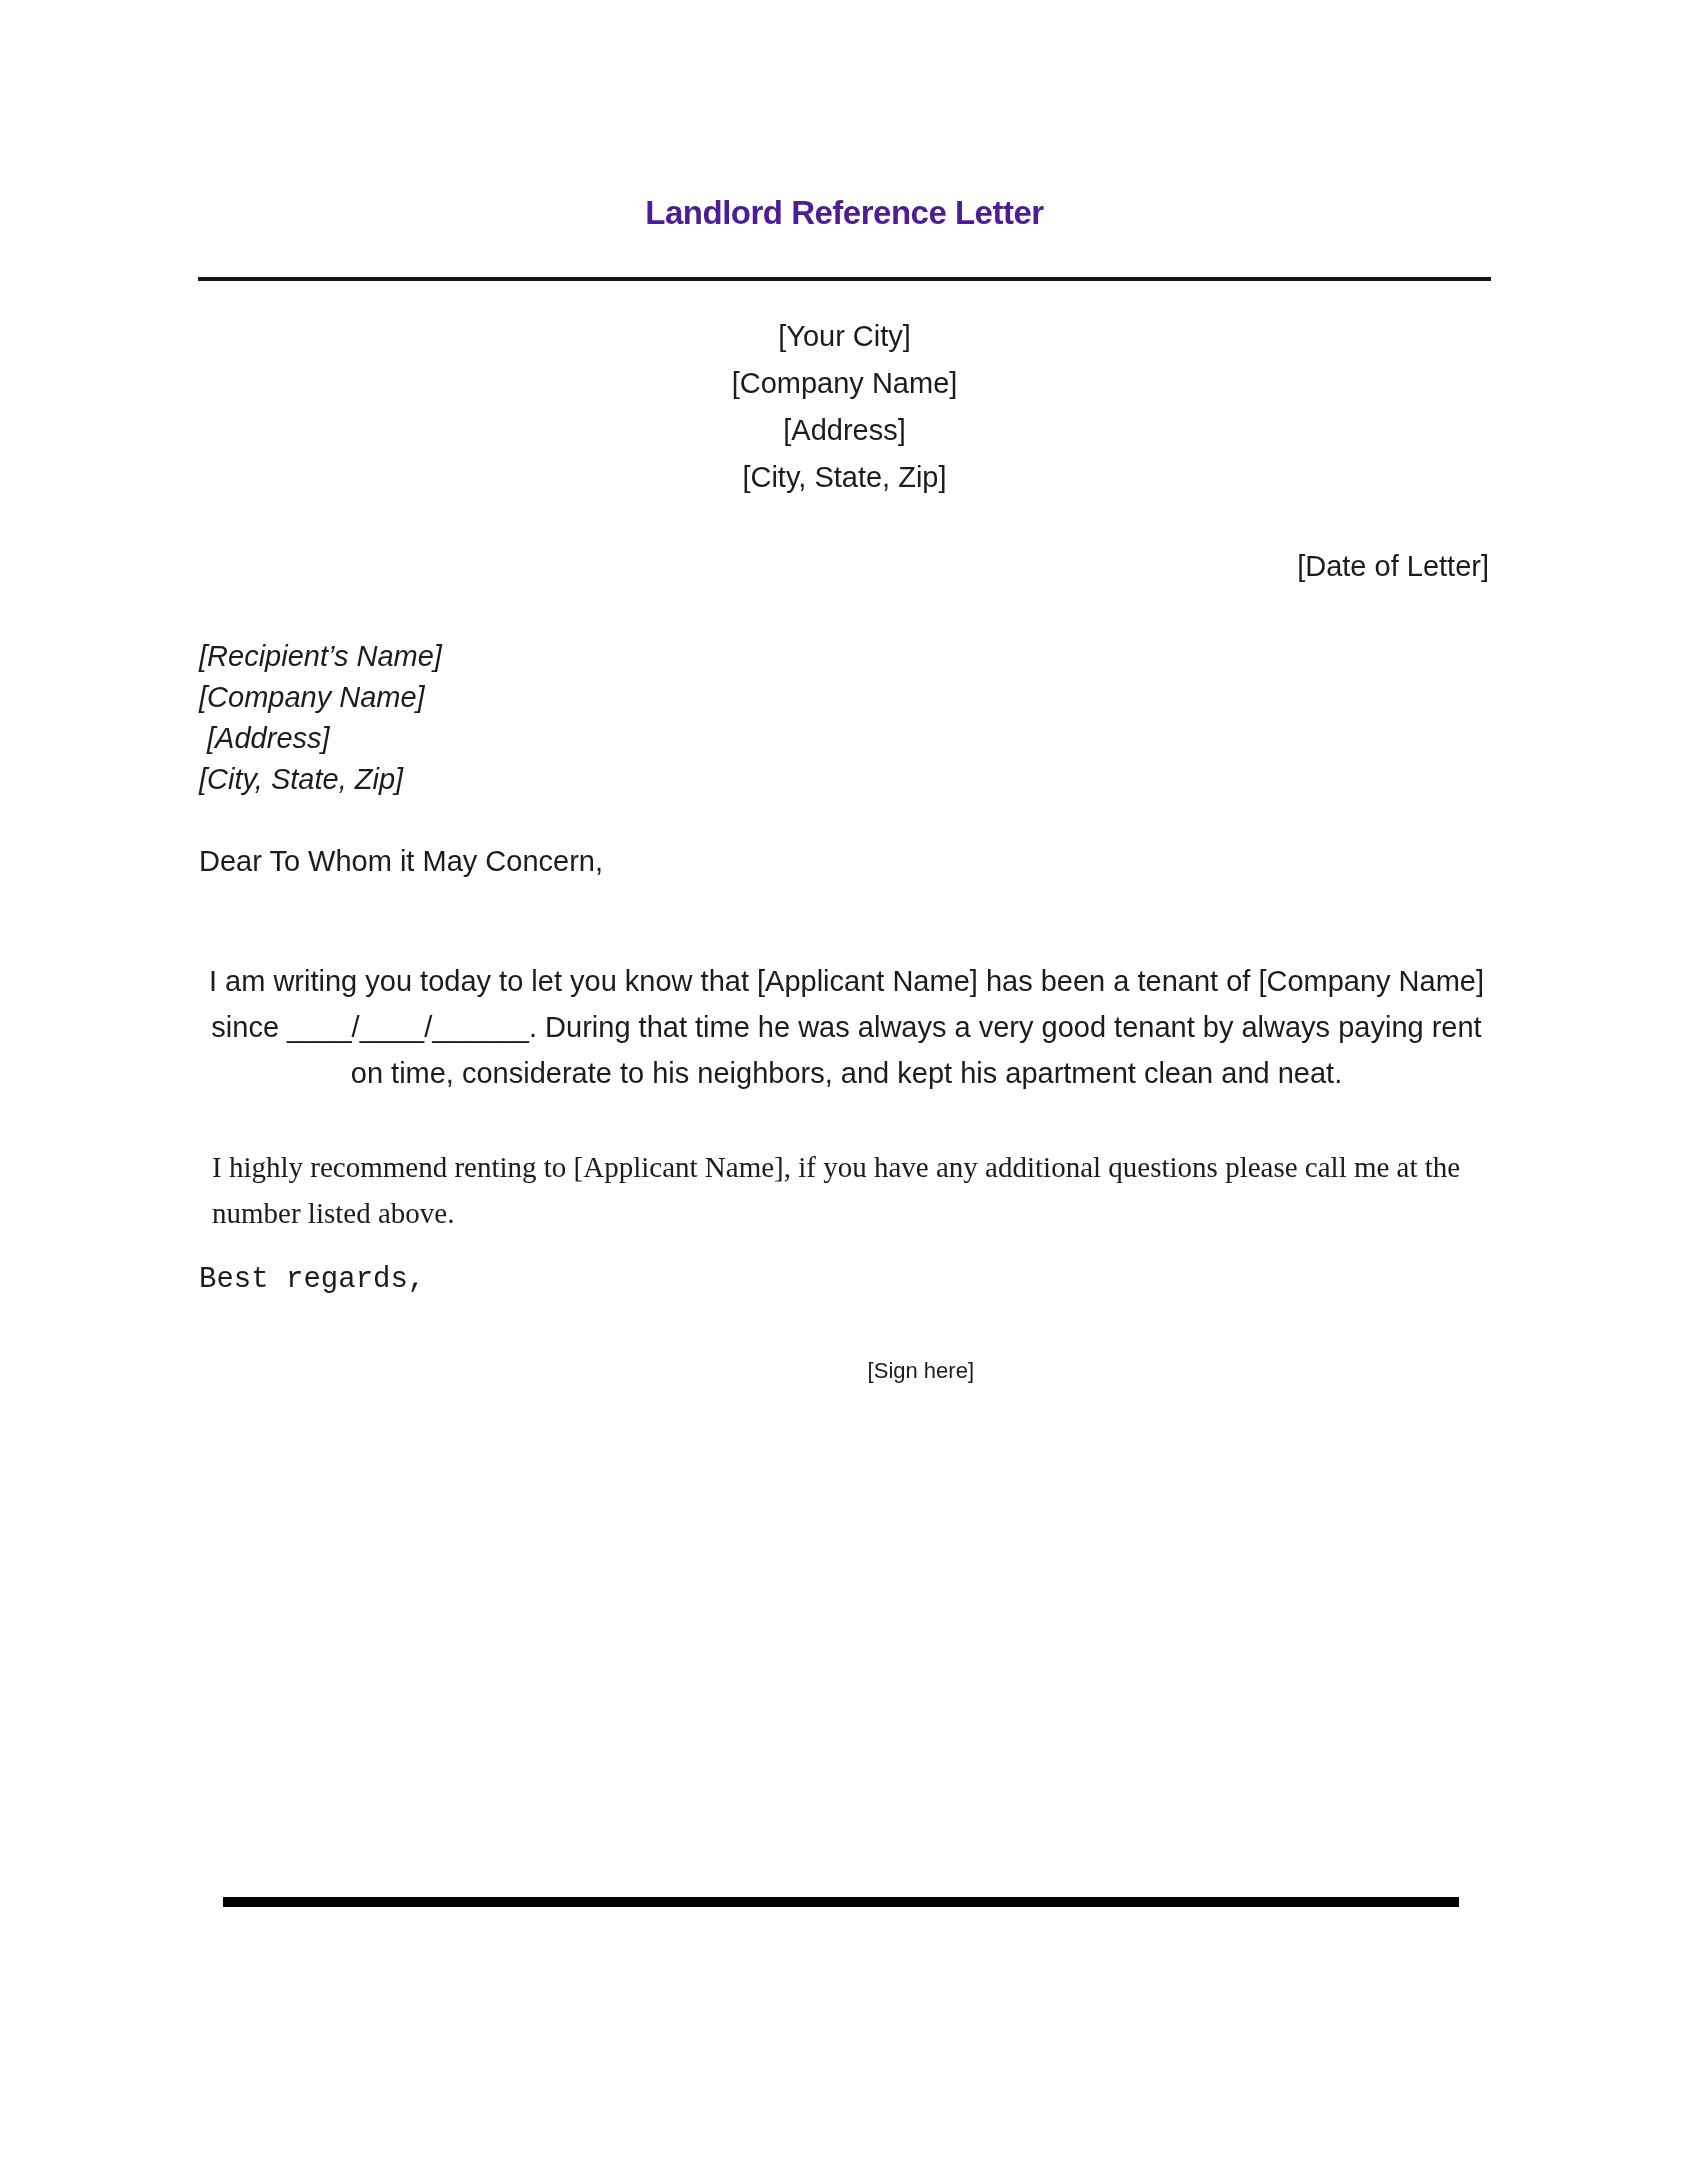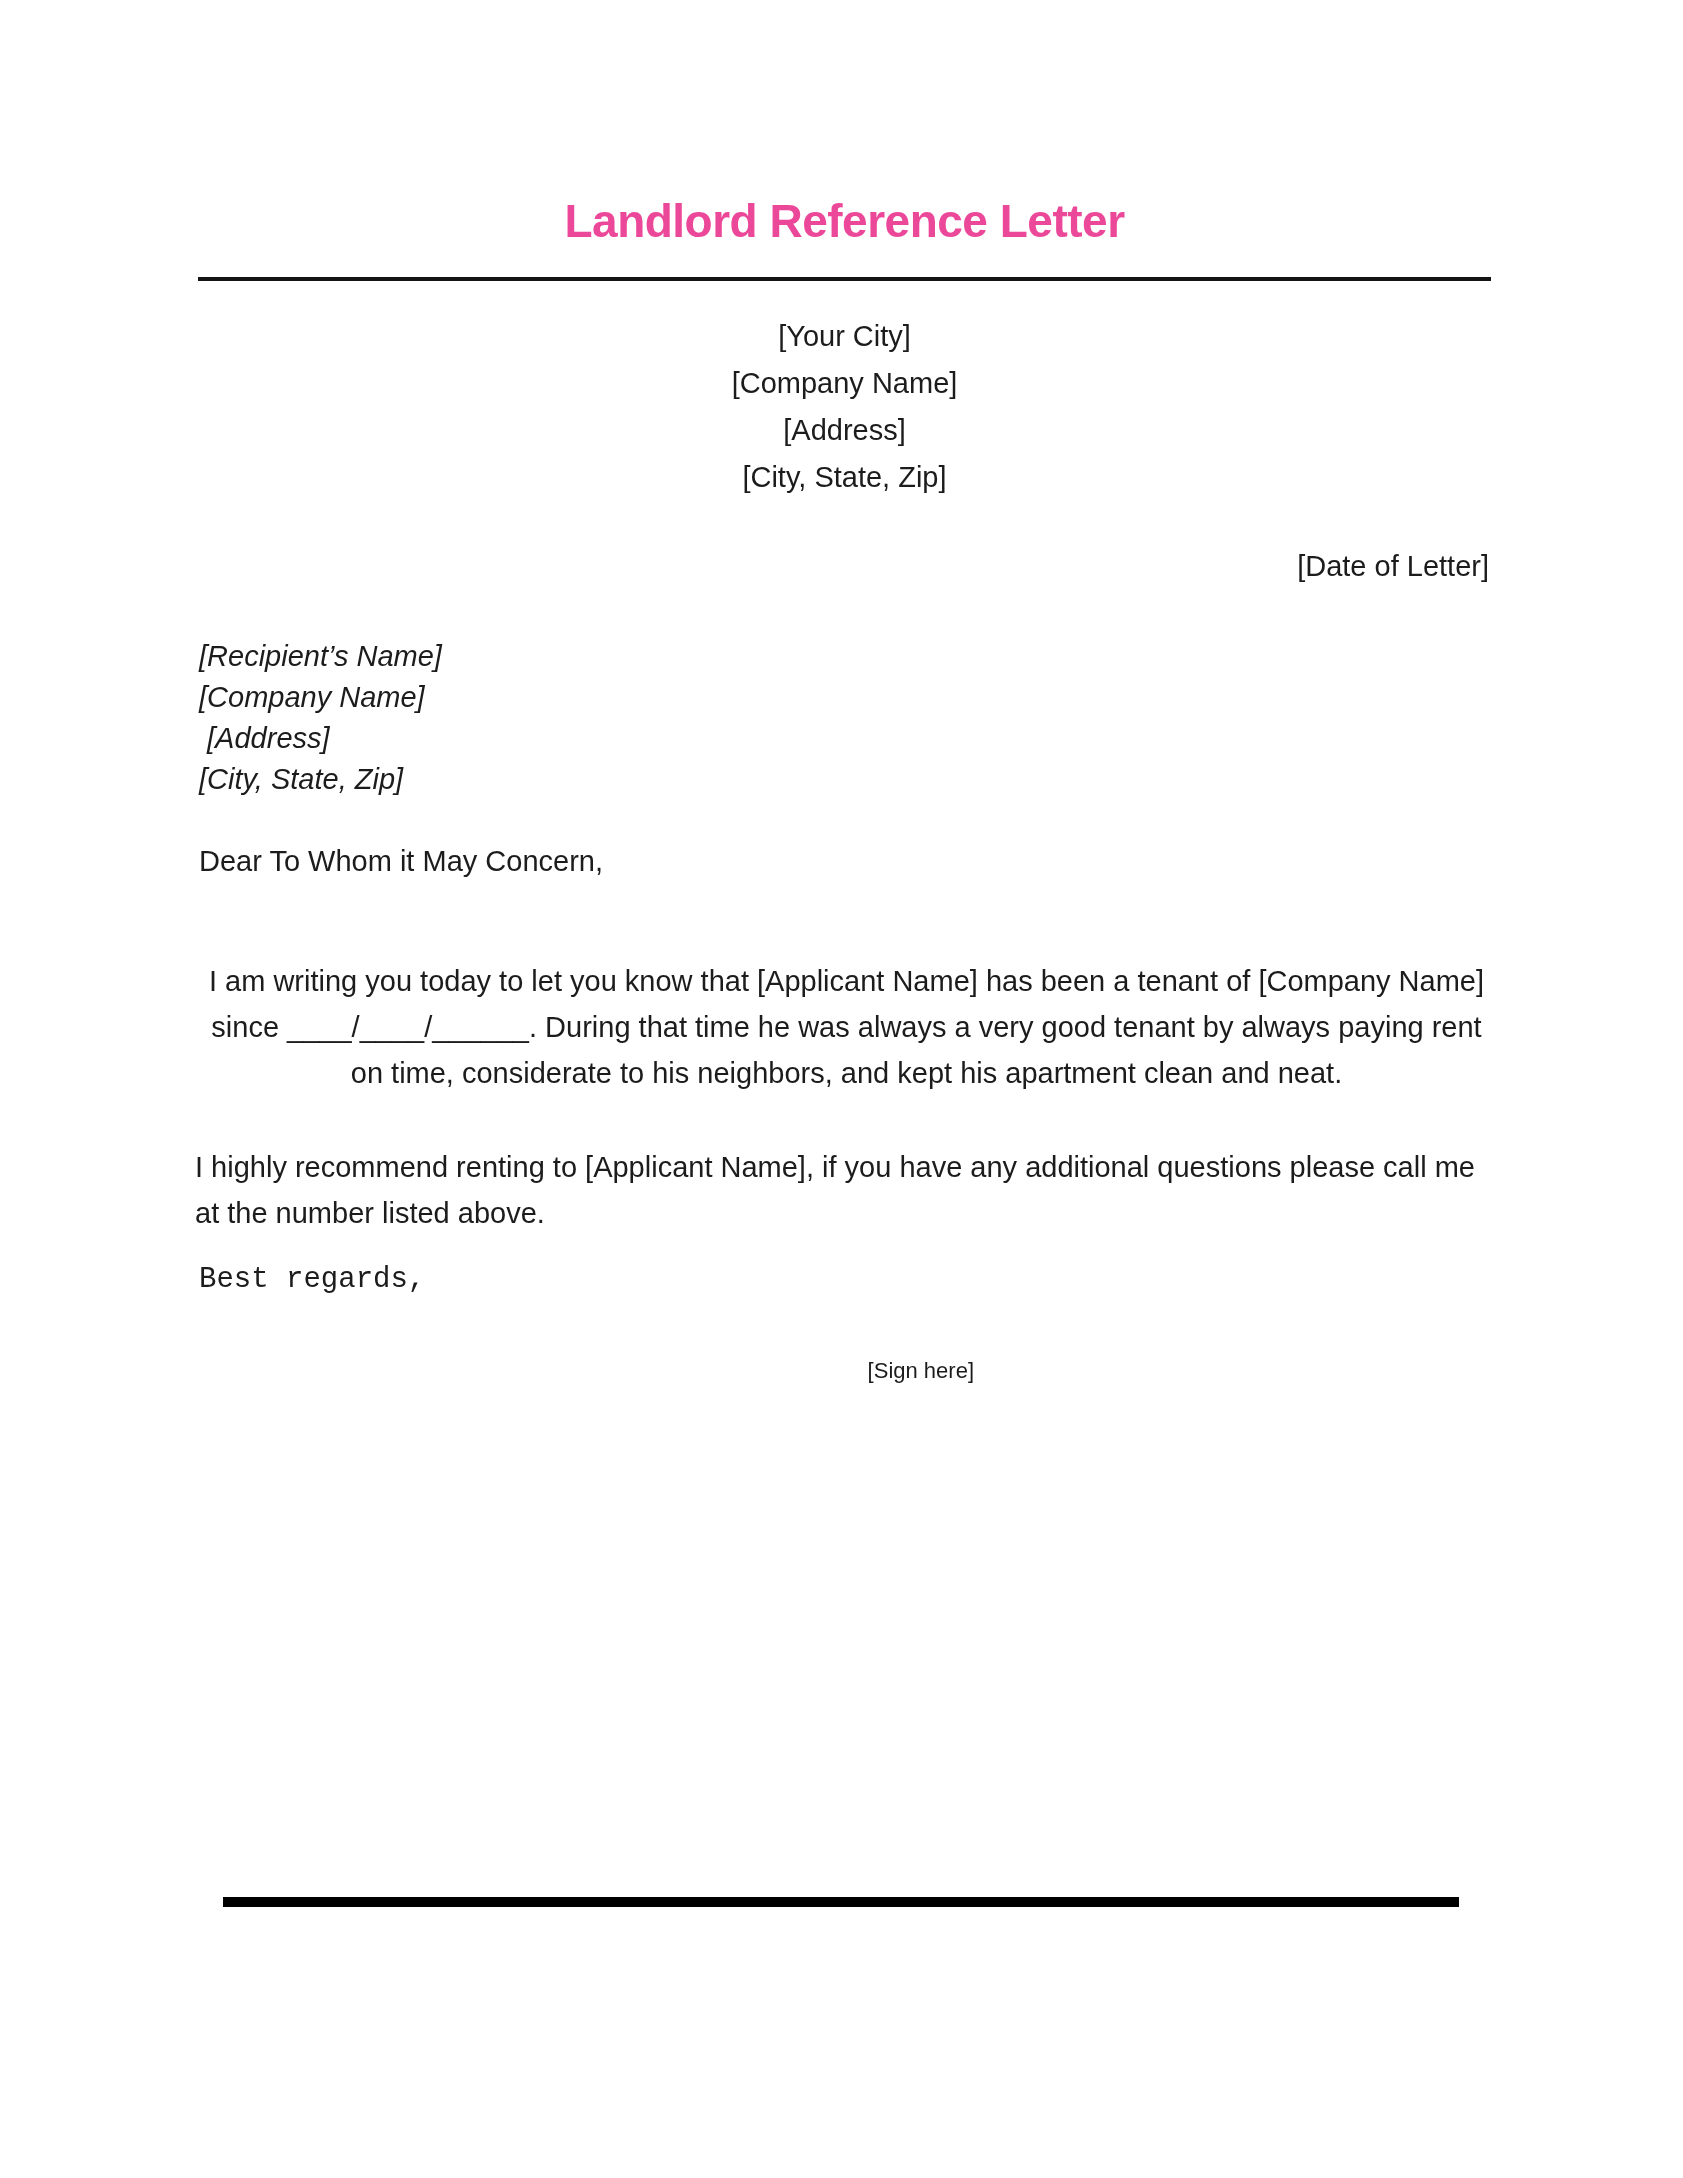--- a/index.html
+++ b/index.html
@@ -15,24 +15,24 @@
     font-family: "Liberation Sans", "DejaVu Sans", sans-serif;
     color: #1c1c1c;
     overflow: hidden;
   }
   .doc-title {
     position: absolute;
     top: 194px;
     left: 198px;
     width: 1293px;
     text-align: center;
-    font-size: 46px;
+    font-size: 33px;
     font-weight: bold;
     letter-spacing: -0.5px;
-    color: #ec4899;
+    color: #4c1d95;
     margin: 0;
   }
   .title-rule {
     position: absolute;
     top: 277px;
     left: 198px;
     width: 1293px;
     height: 4px;
     background: #141414;
   }
@@ -79,24 +79,25 @@
     top: 929px;
     left: 199px;
     width: 1295px;
     font-size: 29px;
     line-height: 46px;
     text-align: center;
   }
   .para-2 {
     position: absolute;
     top: 1115px;
-    left: 195px;
+    left: 212px;
     width: 1295px;
     font-size: 29px;
     line-height: 46px;
+    font-family: Liberation Serif, serif;
   }
   .closing {
     position: absolute;
     top: 1259px;
     left: 199px;
     width: 792px;
     font-size: 29px;
     line-height: 42px;
     font-family: Liberation Mono, monospace;
   }

